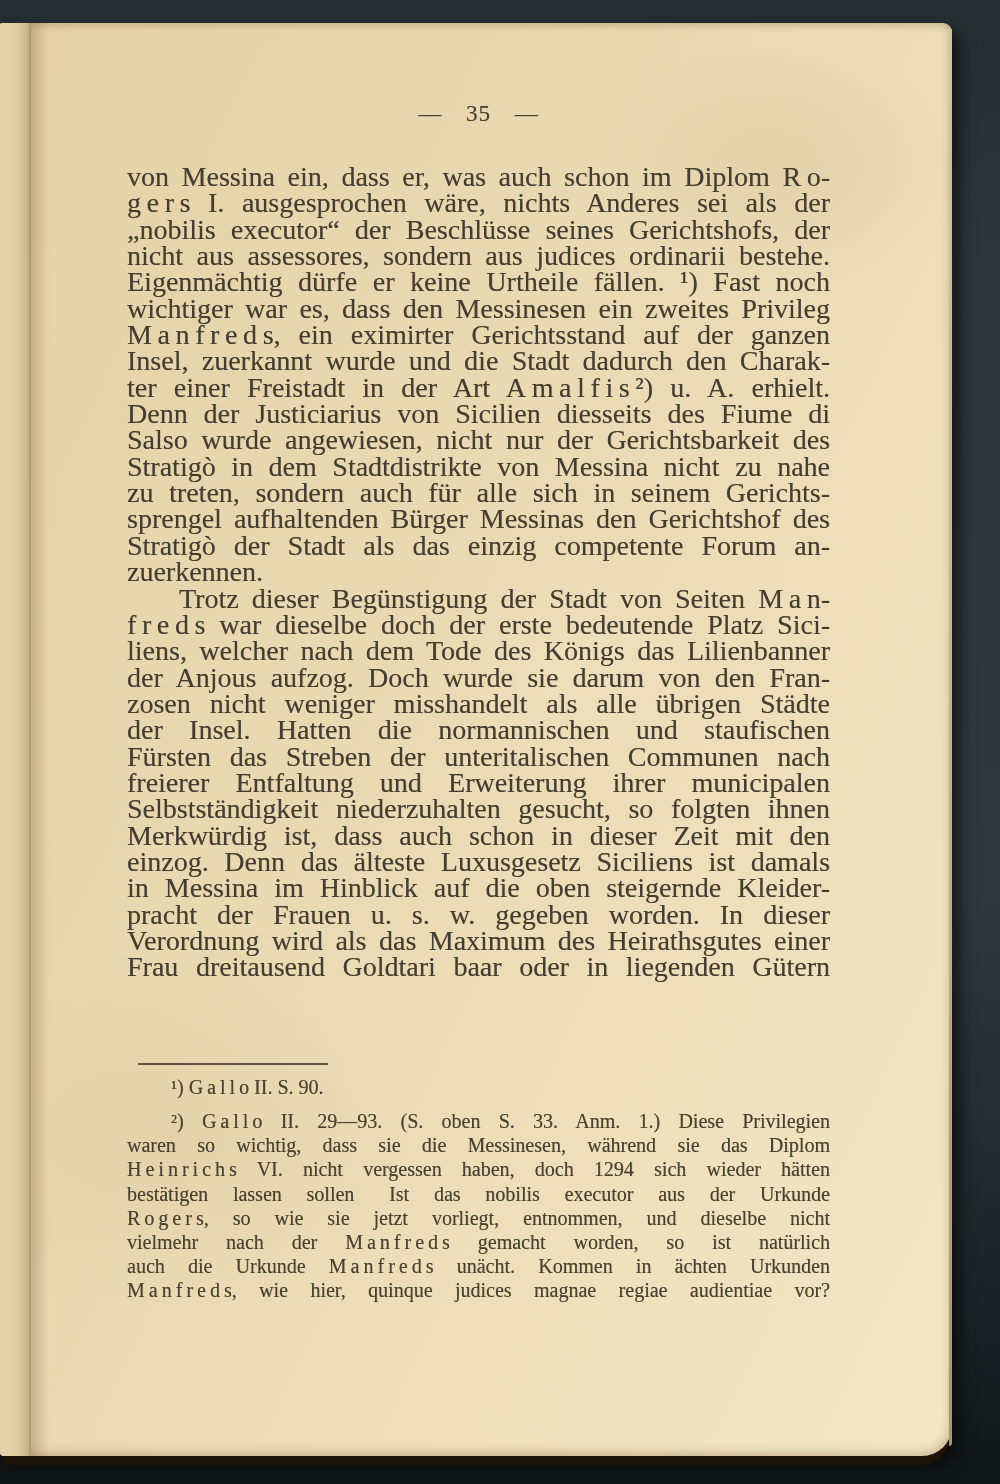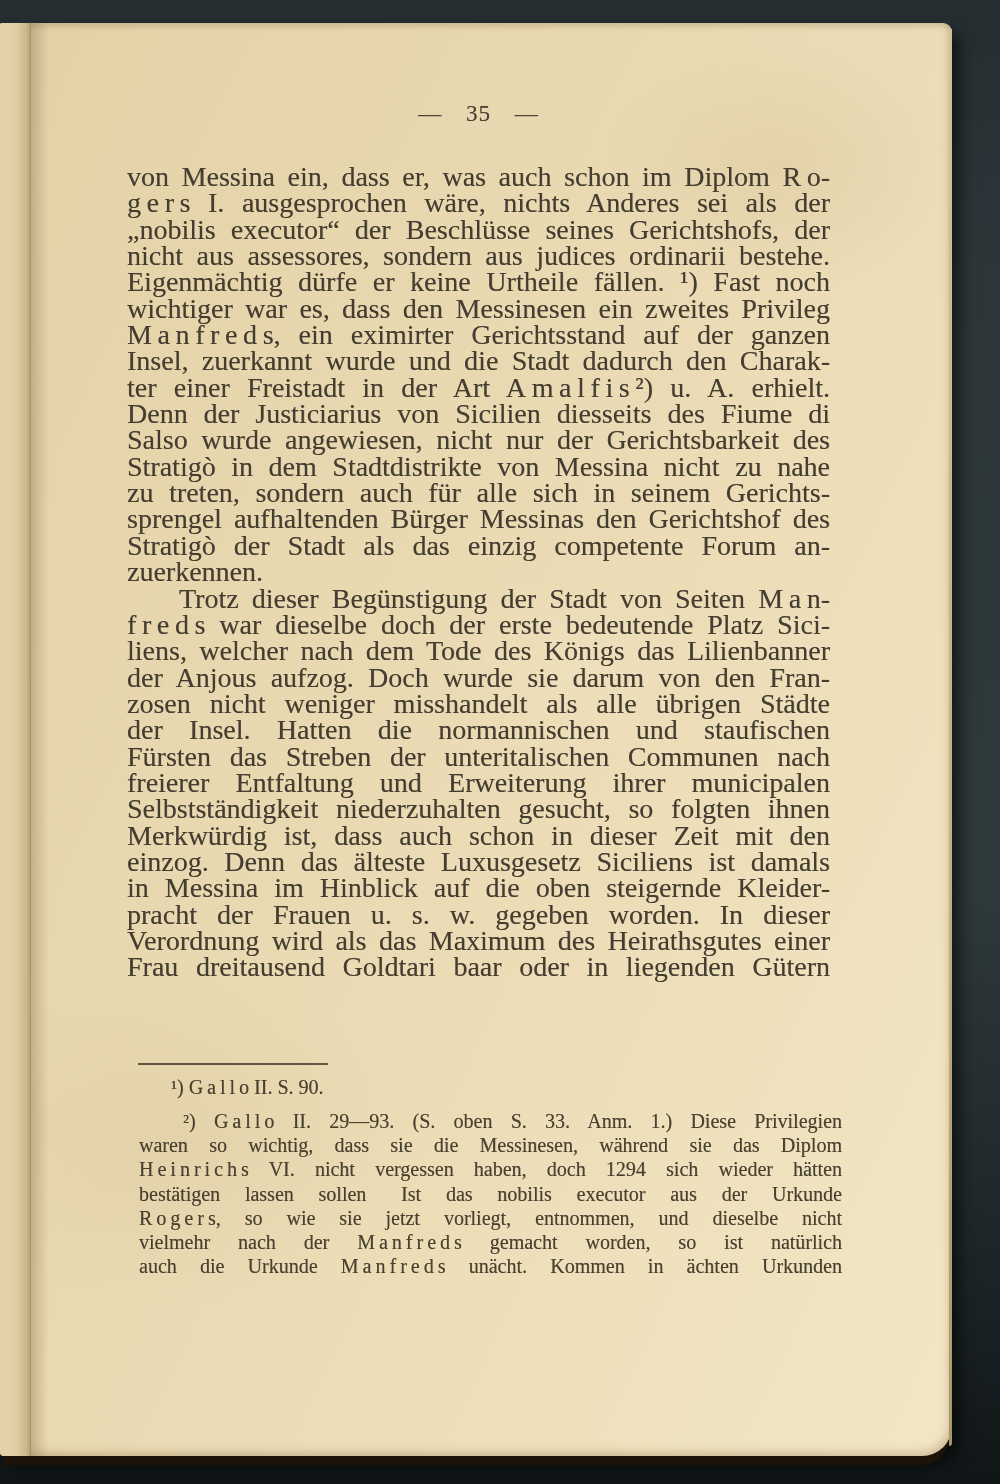--- a/index.html
+++ b/index.html
@@ -56,21 +56,21 @@
   }
   .ln.left{text-align-last:left;}
   .ln.indent{text-indent:52px;}
   .fnrule{
     position:absolute;top:1040px;left:11px;width:190px;height:0;
     border-top:2.5px solid #473f32;opacity:.85;
   }
   .fn{position:absolute;left:0;width:703px;color:#48412f;}
   .fn .ln{font-size:20px;line-height:24.2px;height:24.2px;}
   .fn1{top:1052px;}
-  .fn2{top:1086px;margin-left:12px;}
+  .fn2{top:1086px;}
   .ln.fnfirst{text-indent:44px;}
 </style>
 </head>
 <body>
 
 <div class="page">
   <div class="gutter"></div>
   <div class="fold-shadow"></div>
   <div class="edge-right"></div>
 
@@ -118,15 +118,16 @@
     </div>
 
     <div class="fn fn2">
       <div class="ln fnfirst">²) G a l l o II. 29—93. (S. oben S. 33. Anm. 1.) Diese Privilegien</div>
       <div class="ln">waren so wichtig, dass sie die Messinesen, während sie das Diplom</div>
       <div class="ln">H e i n r i c h s VI. nicht vergessen haben, doch 1294 sich wieder hätten</div>
       <div class="ln">bestätigen lassen sollen  Ist das nobilis executor aus der Urkunde</div>
       <div class="ln">R o g e r s, so wie sie jetzt vorliegt, entnommen, und dieselbe nicht</div>
       <div class="ln">vielmehr nach der M a n f r e d s gemacht worden, so ist natürlich</div>
       <div class="ln">auch die Urkunde M a n f r e d s unächt. Kommen in ächten Urkunden</div>
+      <div class="ln">M a n f r e d s, wie hier, quinque judices magnae regiae audientiae vor?</div>
     </div>
   </div>
 </div>
 
 </body></html>

